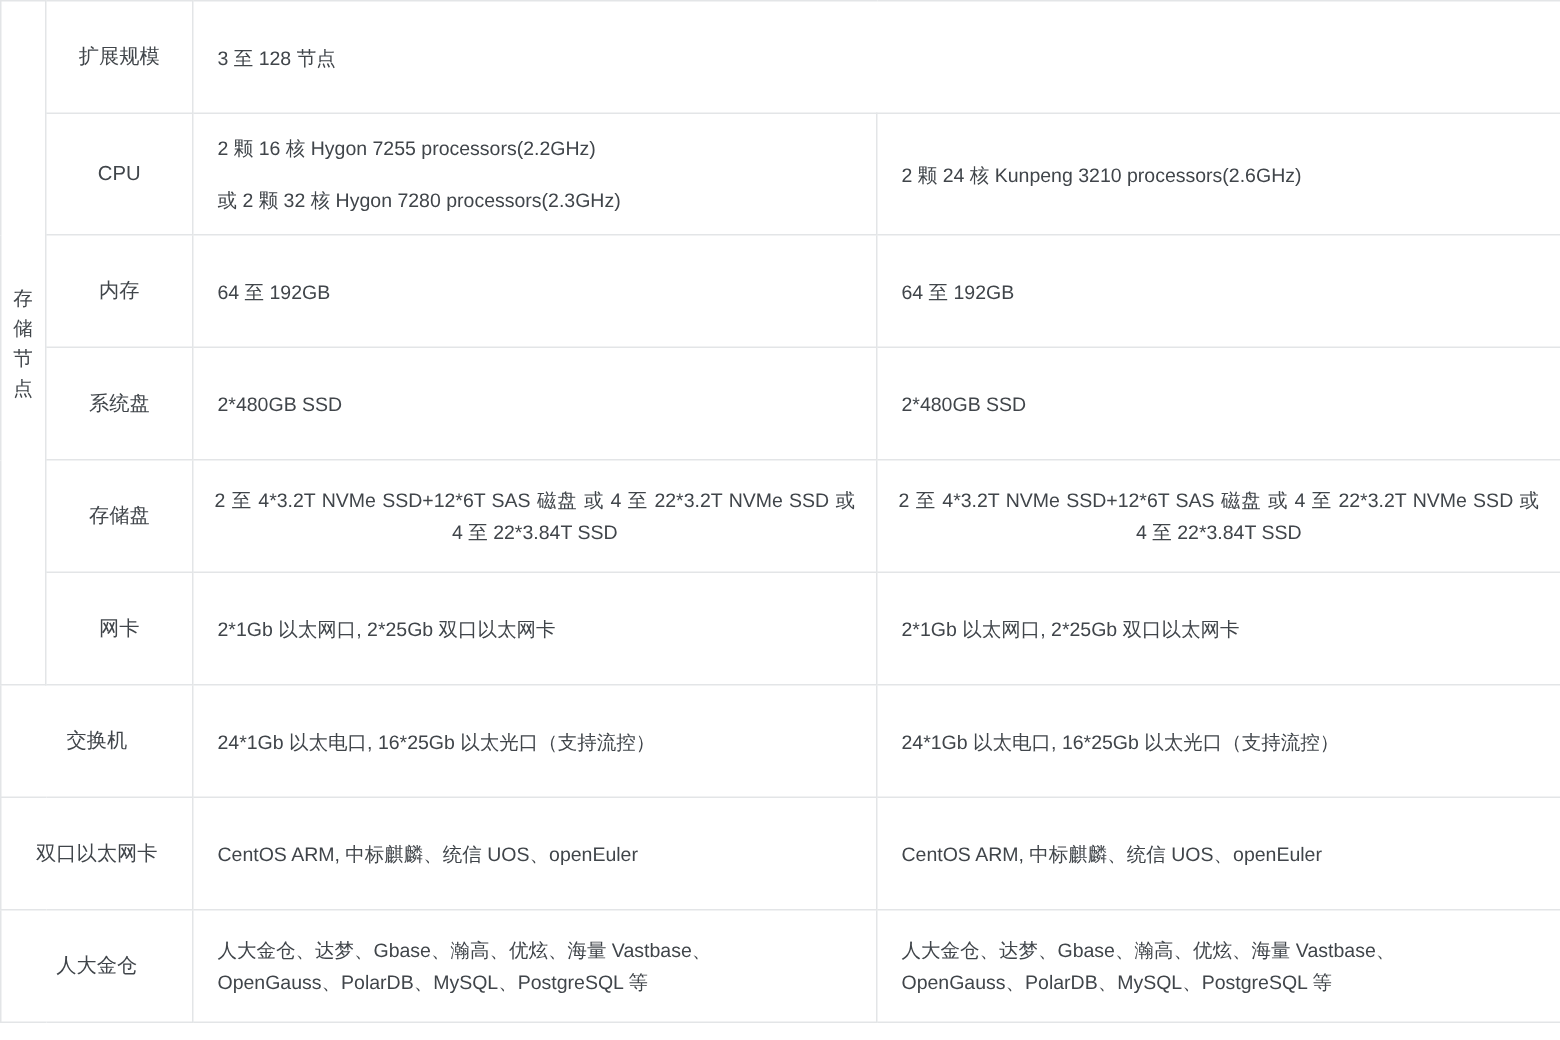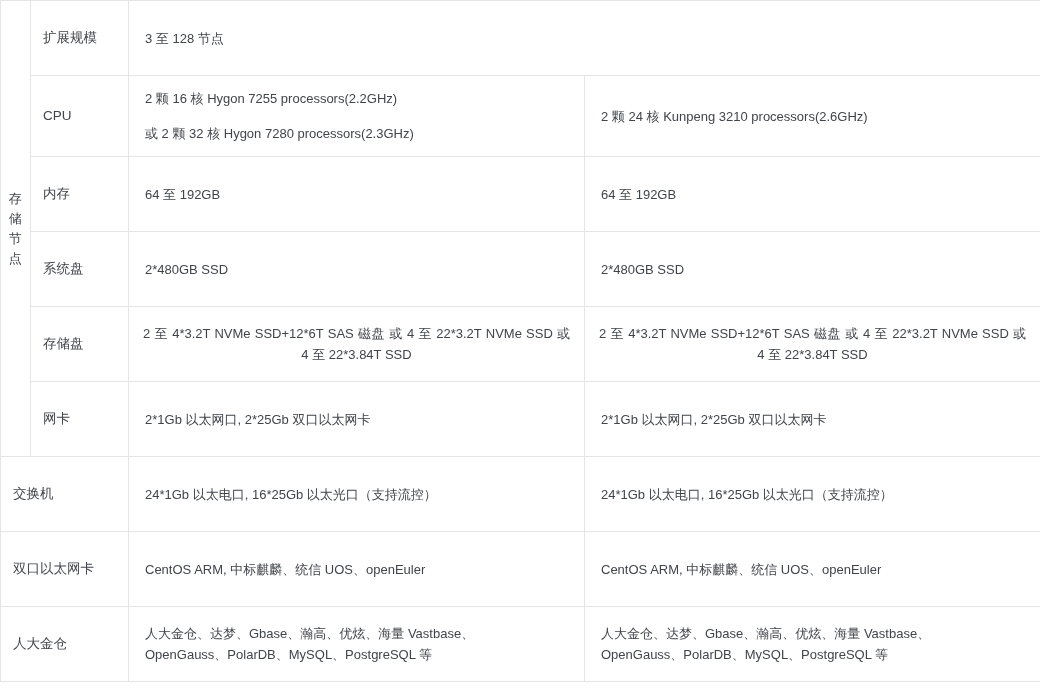--- a/index.html
+++ b/index.html
@@ -41,21 +41,21 @@
     text-align: center;
     font-size: 13px;
     line-height: 19px;
     padding: 4px 4px;
     letter-spacing: 0.5px;
     color: #40454a;
   }
   td.label-cell {
     font-size: 13.5px;
     padding: 27px 12px;
-    text-align: left;
+    text-align: center;
     color: #40454a;
     line-height: 20px;
   }
   td.val-cell {
     font-size: 13px;
     padding: 12px 16px;
     line-height: 21px;
     color: #40454a;
   }
   td.val-cell.just {

